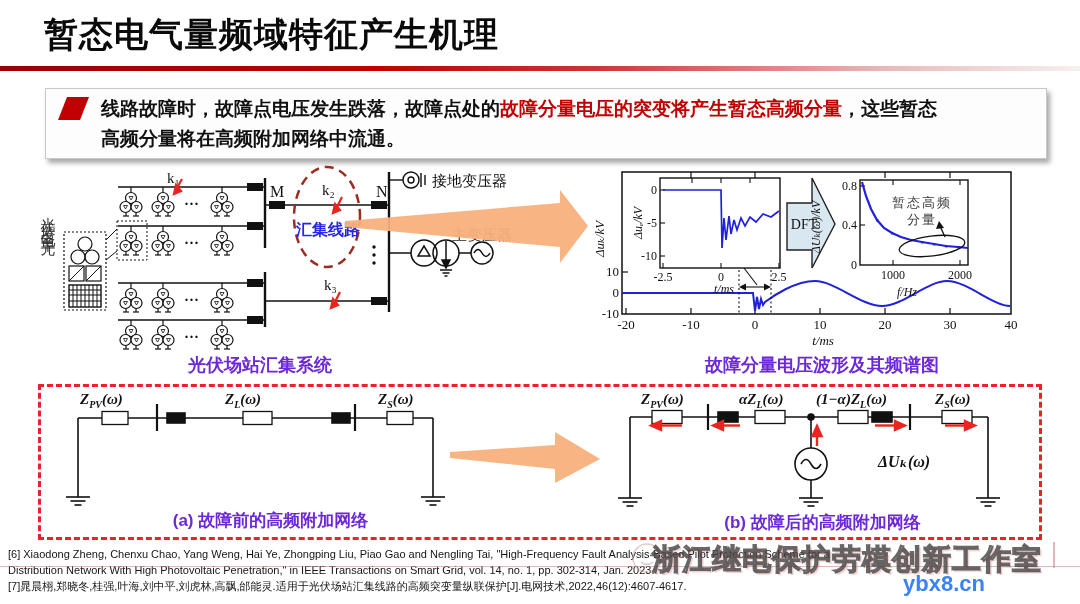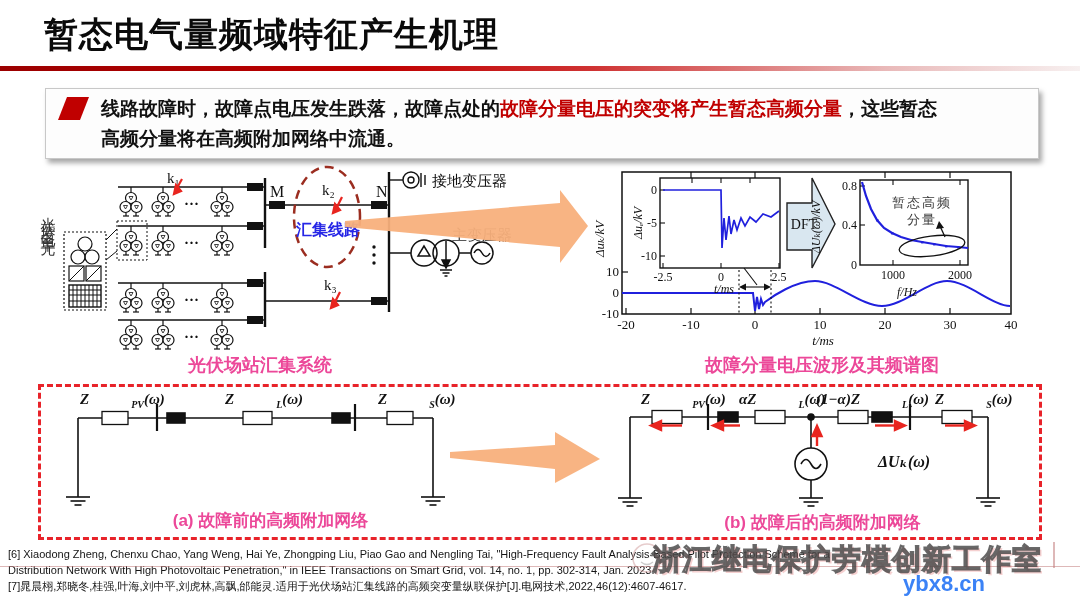--- a/index.html
+++ b/index.html
@@ -5,37 +5,37 @@
   html,body{margin:0;padding:0;background:#888;}
   #slide{position:relative;width:1080px;height:604px;background:#ffffff;overflow:hidden;
          font-family:"Liberation Sans","DejaVu Sans",sans-serif;}
   .abs{position:absolute;}
   
   #title{left:44px;top:12px;font-size:34px;font-weight:900;color:#0a0a0a;letter-spacing:1px;}
   #title-rule{left:0;top:66px;width:1080px;height:5px;
     background:linear-gradient(to right,#9b0000 0%,#c00000 35%,#cf3333 55%,#e9b9b9 82%,#f7f0f0 100%);}
   
   #hl-box{left:45px;top:88px;width:992px;height:69px;background:#fdfdfd;border:1px solid #c8c8c8;
-          box-shadow:3px 4px 5px rgba(0,0,0,0.35);}
+          box-shadow:3px 4px 5px rgba(0,0,0,0.35);padding-left:8px;}
   #hl-bullet{left:12px;top:7px;}
   #hl-text{left:55px;top:5px;width:930px;font-size:19px;line-height:30px;color:#111;font-weight:600;}
   .red-strong{color:#c00000;font-weight:800;}
   
-  .cap{font-weight:700;color:#ec4899;text-align:center;}
+  .cap{font-weight:700;color:#6d28d9;text-align:center;}
   #cap-pv{left:155px;top:353px;width:210px;font-size:18px;}
   #cap-fig{left:688px;top:353px;width:268px;font-size:18px;font-family:Liberation Mono, monospace;}
   #cap-a{left:148px;top:509px;width:245px;font-size:17px;}
   #cap-b{left:700px;top:511px;width:245px;font-size:17px;}
   
   #pv-unit{left:38px;top:205px;height:148px;writing-mode:vertical-rl;text-orientation:upright;
            font-size:15px;letter-spacing:5px;color:#333;}
   
   .zlbl{font-family:"Liberation Serif","DejaVu Serif",serif;font-style:italic;font-weight:700;
         font-size:15px;color:#111;white-space:nowrap;}
-  .zlbl sub{font-size:10px;font-style:italic;margin-left:42px;}
+  .zlbl sub{font-size:10px;font-style:italic;}
   #src-lbl{left:830px;top:452px;font-family:"Liberation Serif","DejaVu Serif",serif;
            font-style:italic;font-weight:700;font-size:16px;color:#111;margin-left:48px;}
   
   #dash-frame{left:38px;top:384px;width:998px;height:150px;border:3px dashed #e8232a;}
   
   #refs{left:8px;top:546px;width:1068px;font-size:11px;color:#151515;line-height:16px;white-space:nowrap;}
   
   #wm-line-h{left:0;top:566px;width:1080px;height:1px;background:rgba(195,125,125,0.55);}
   #wm-line-v{left:1053px;top:542px;width:2px;height:26px;background:rgba(195,125,125,0.55);}
   #wm-text{left:652px;top:540px;font-size:29px;font-weight:700;letter-spacing:1px;

